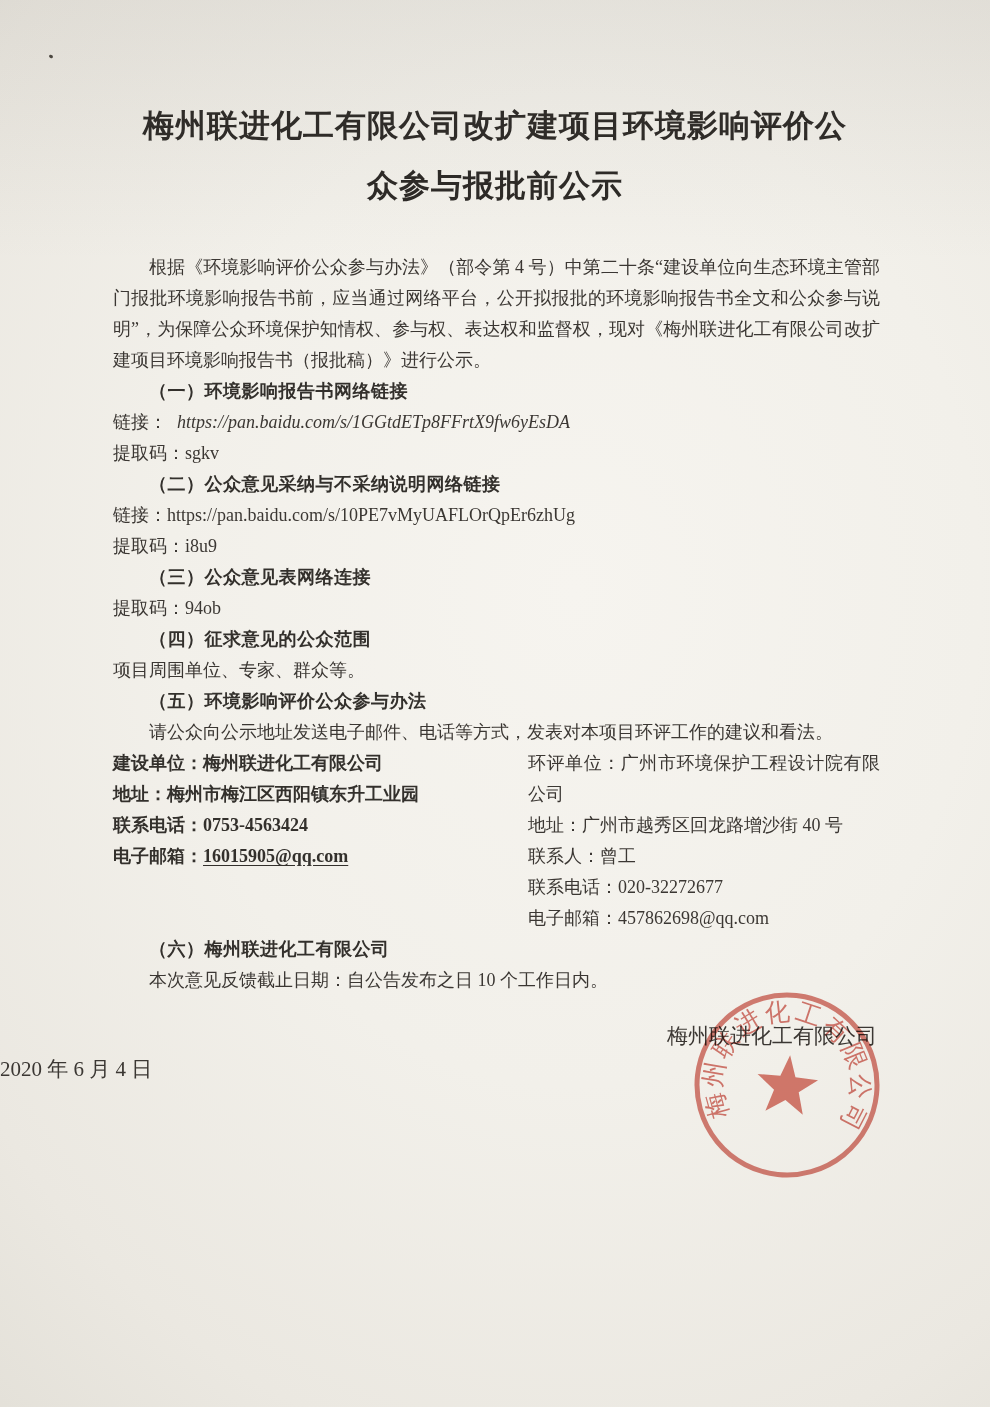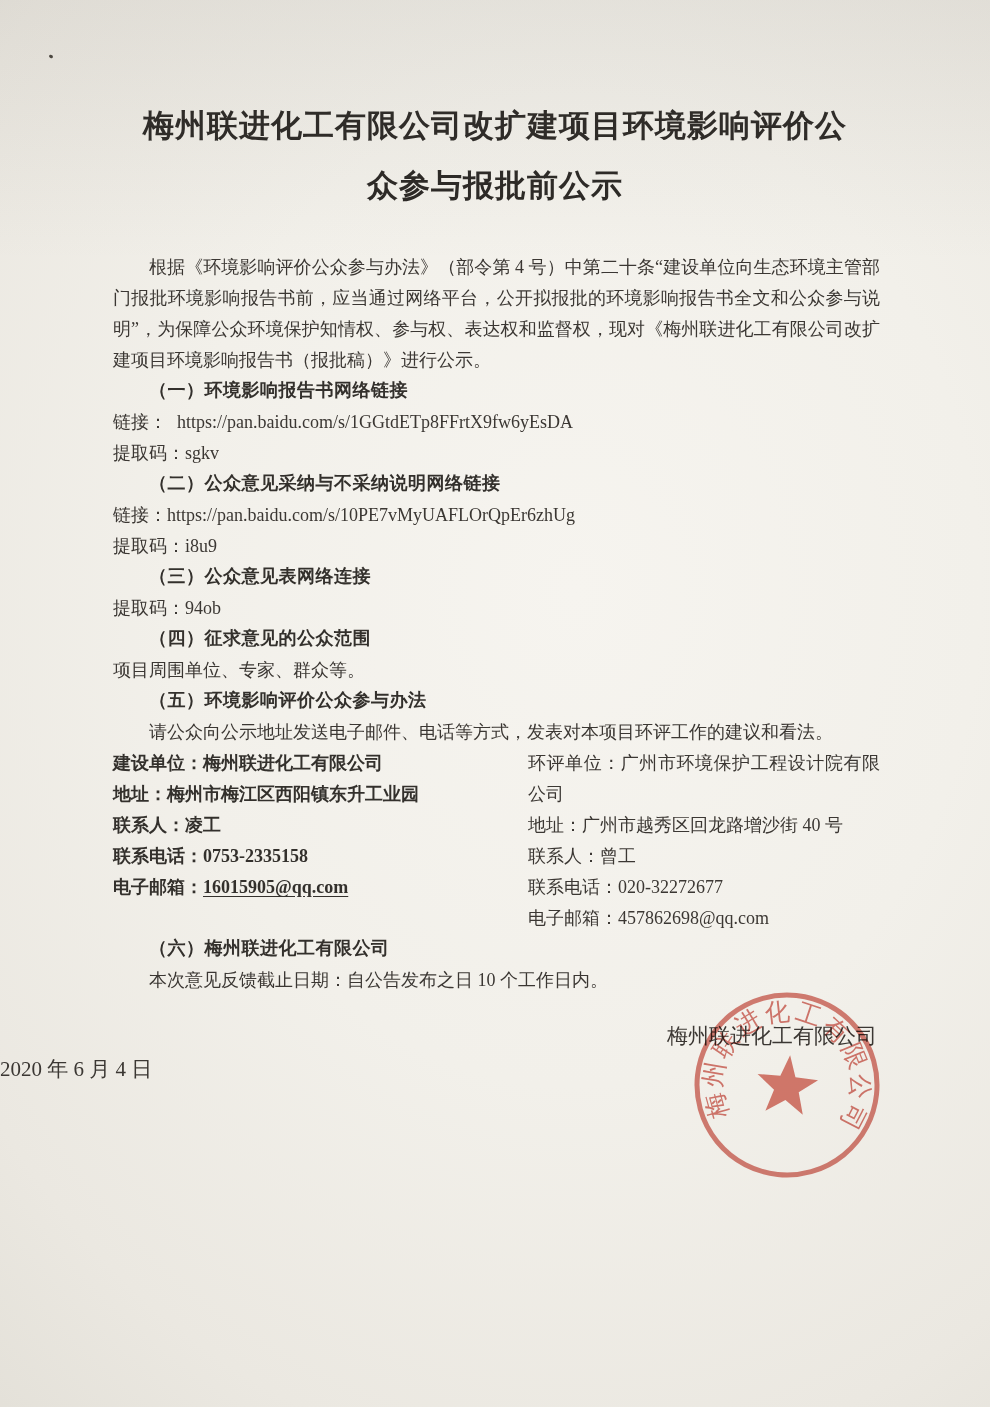--- a/index.html
+++ b/index.html
@@ -29,27 +29,27 @@
   .body-col{
     margin:36px 0 0 113px;
     width:767px;
     font-size:18px;
     line-height:31px;
     text-align:justify;
   }
   .para{ text-indent:2em; }
   .sec-heading{
     text-indent:2em;
-    font-family:Liberation Mono, monospace;
+    font-family:Liberation Sans, sans-serif;
     font-weight:700;
     color:#33302c;
     letter-spacing:0.5px;
   }
   .plain-line{ text-indent:0; }
-  .link-gap{ padding-left:10px; }
+  .link-gap{ padding-left:10px;font-style:italic; }
   .contacts{
     display:flex;
     margin-top:0px;
     gap:47px;
   }
   .contacts .col-left{
     width:392px;
     font-weight:700;
     color:#33302c;
   }
@@ -99,22 +99,21 @@
     <div class="sec-heading">（四）征求意见的公众范围</div>
     <div class="plain-line">项目周围单位、专家、群众等。</div>
 
     <div class="sec-heading">（五）环境影响评价公众参与办法</div>
     <div class="para">请公众向公示地址发送电子邮件、电话等方式，发表对本项目环评工作的建议和看法。</div>
 
     <div class="contacts">
       <div class="col-left">
         <div><span>建设单位：</span><span>梅州联进化工有限公司</span></div>
         <div><span>地址：</span><span>梅州市梅江区西阳镇东升工业园</span></div>
-        <div><span>联系人：</span><span>凌工</span></div>
-        <div><span>联系电话：</span><span>0753-2335158</span></div>
+        <div><span>联系电话：</span><span>0753-4563424</span></div>
         <div><span>电子邮箱：</span><span class="u">16015905@qq.com</span></div>
       </div>
       <div class="col-right">
         <div><span>环评单位：</span><span>广州市环境保护工程设计院有限公司</span></div>
         <div><span>地址：</span><span>广州市越秀区回龙路增沙街 40 号</span></div>
         <div><span>联系人：</span><span>曾工</span></div>
         <div><span>联系电话：</span><span>020-32272677</span></div>
         <div><span>电子邮箱：</span><span>457862698@qq.com</span></div>
       </div>
     </div>

